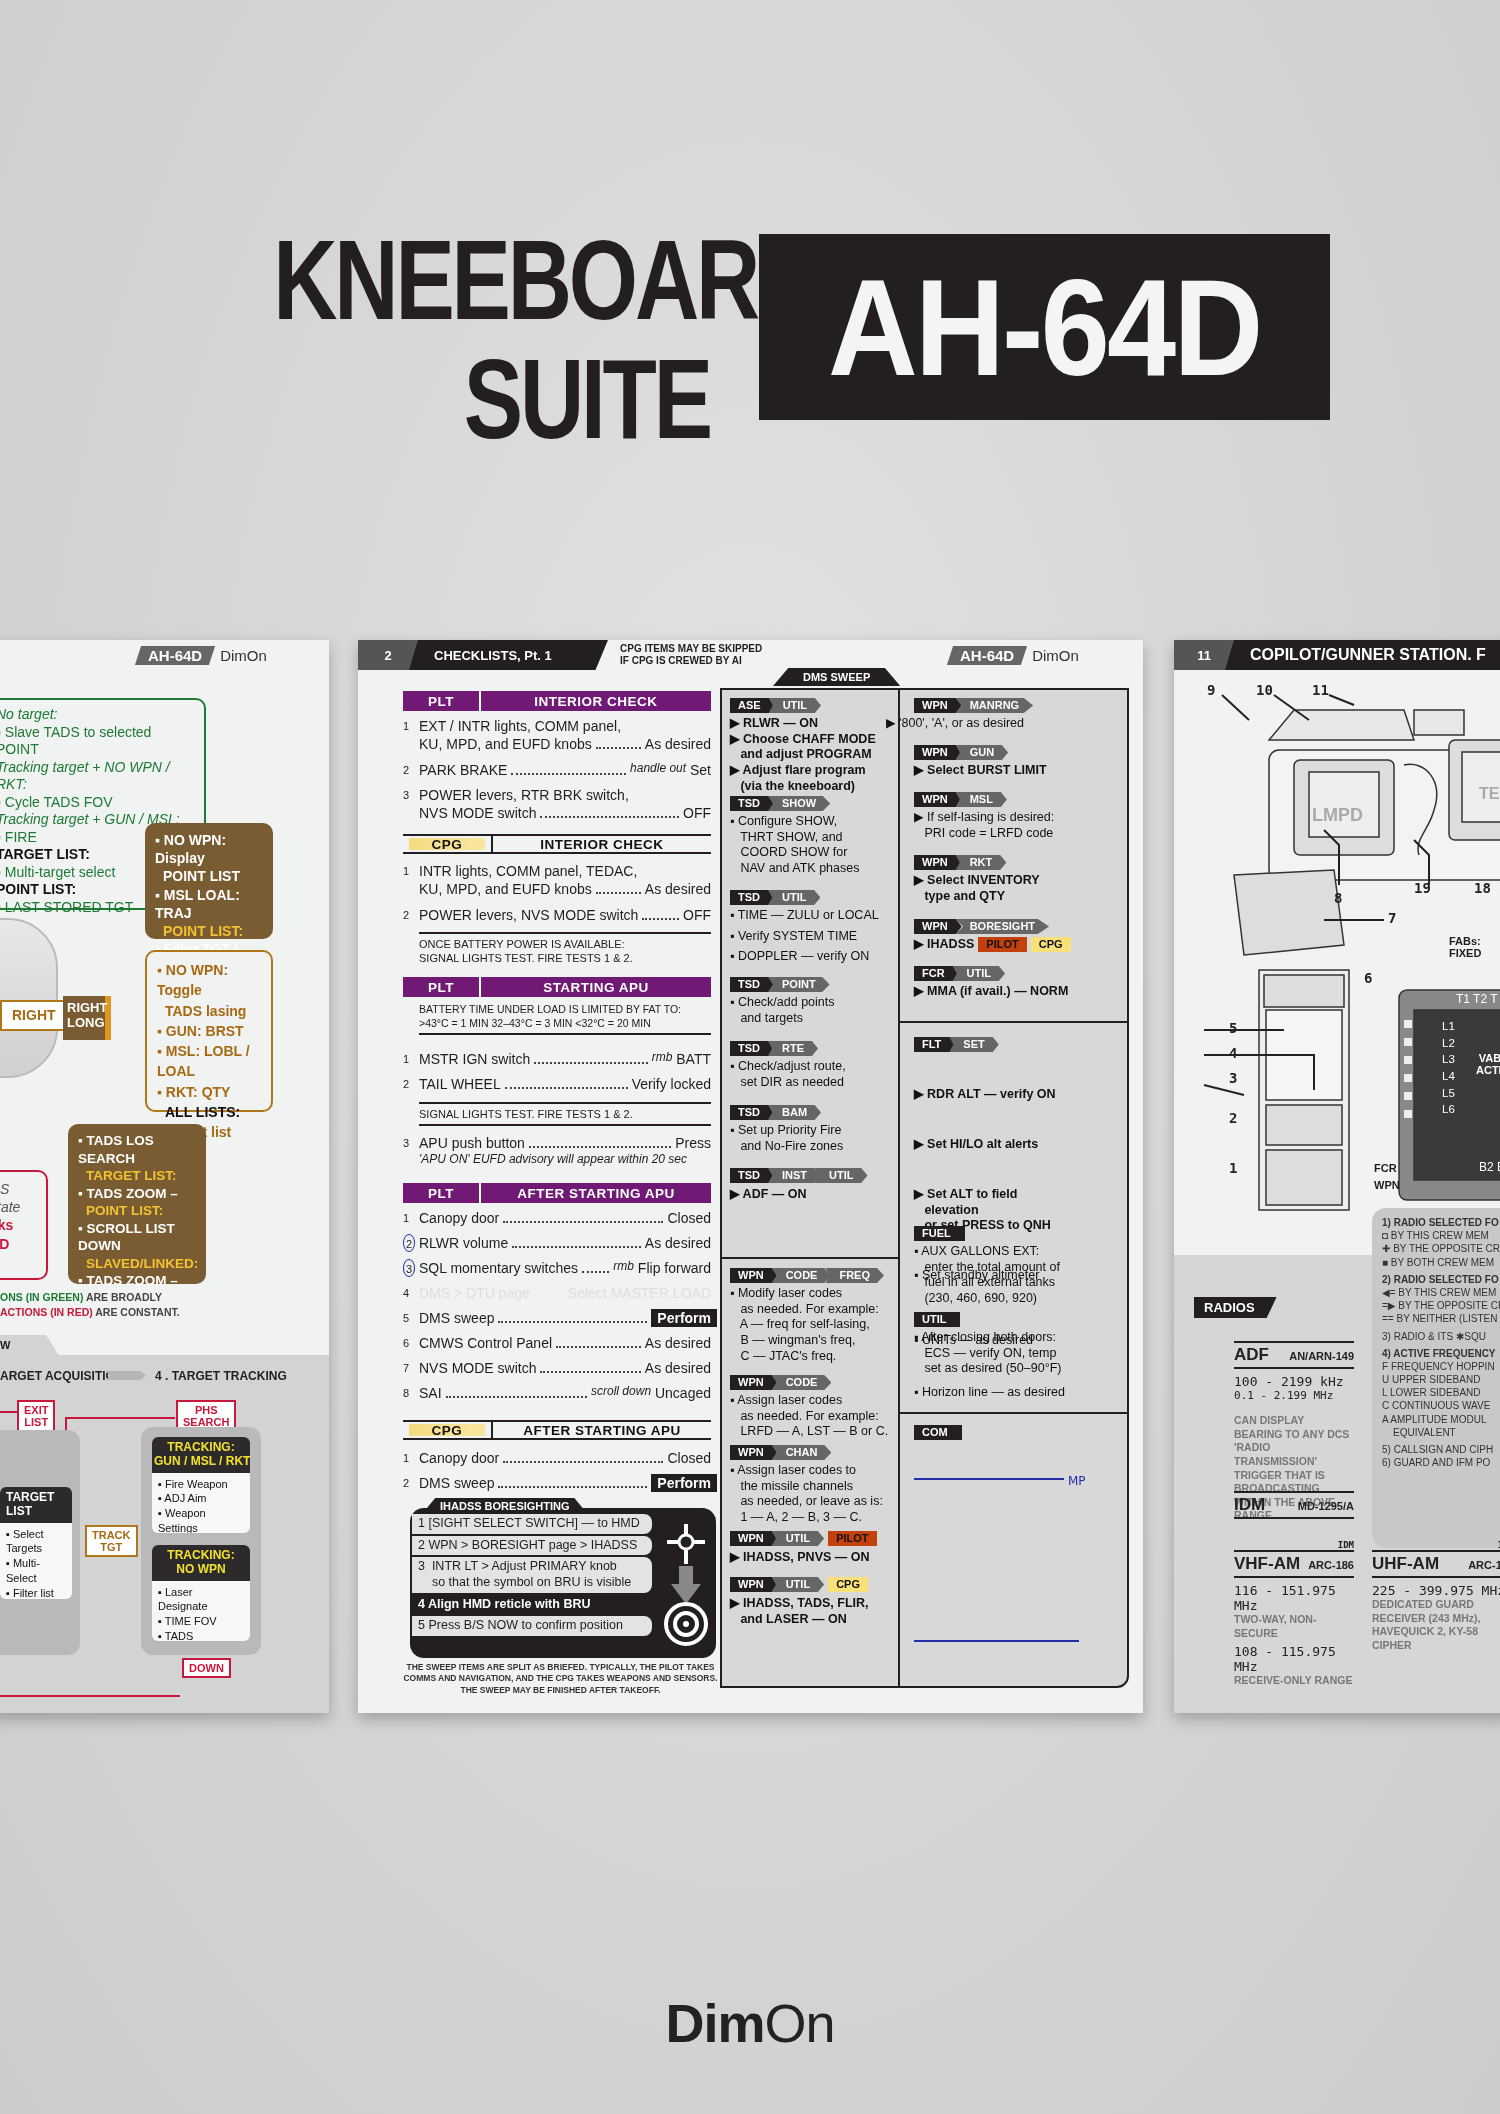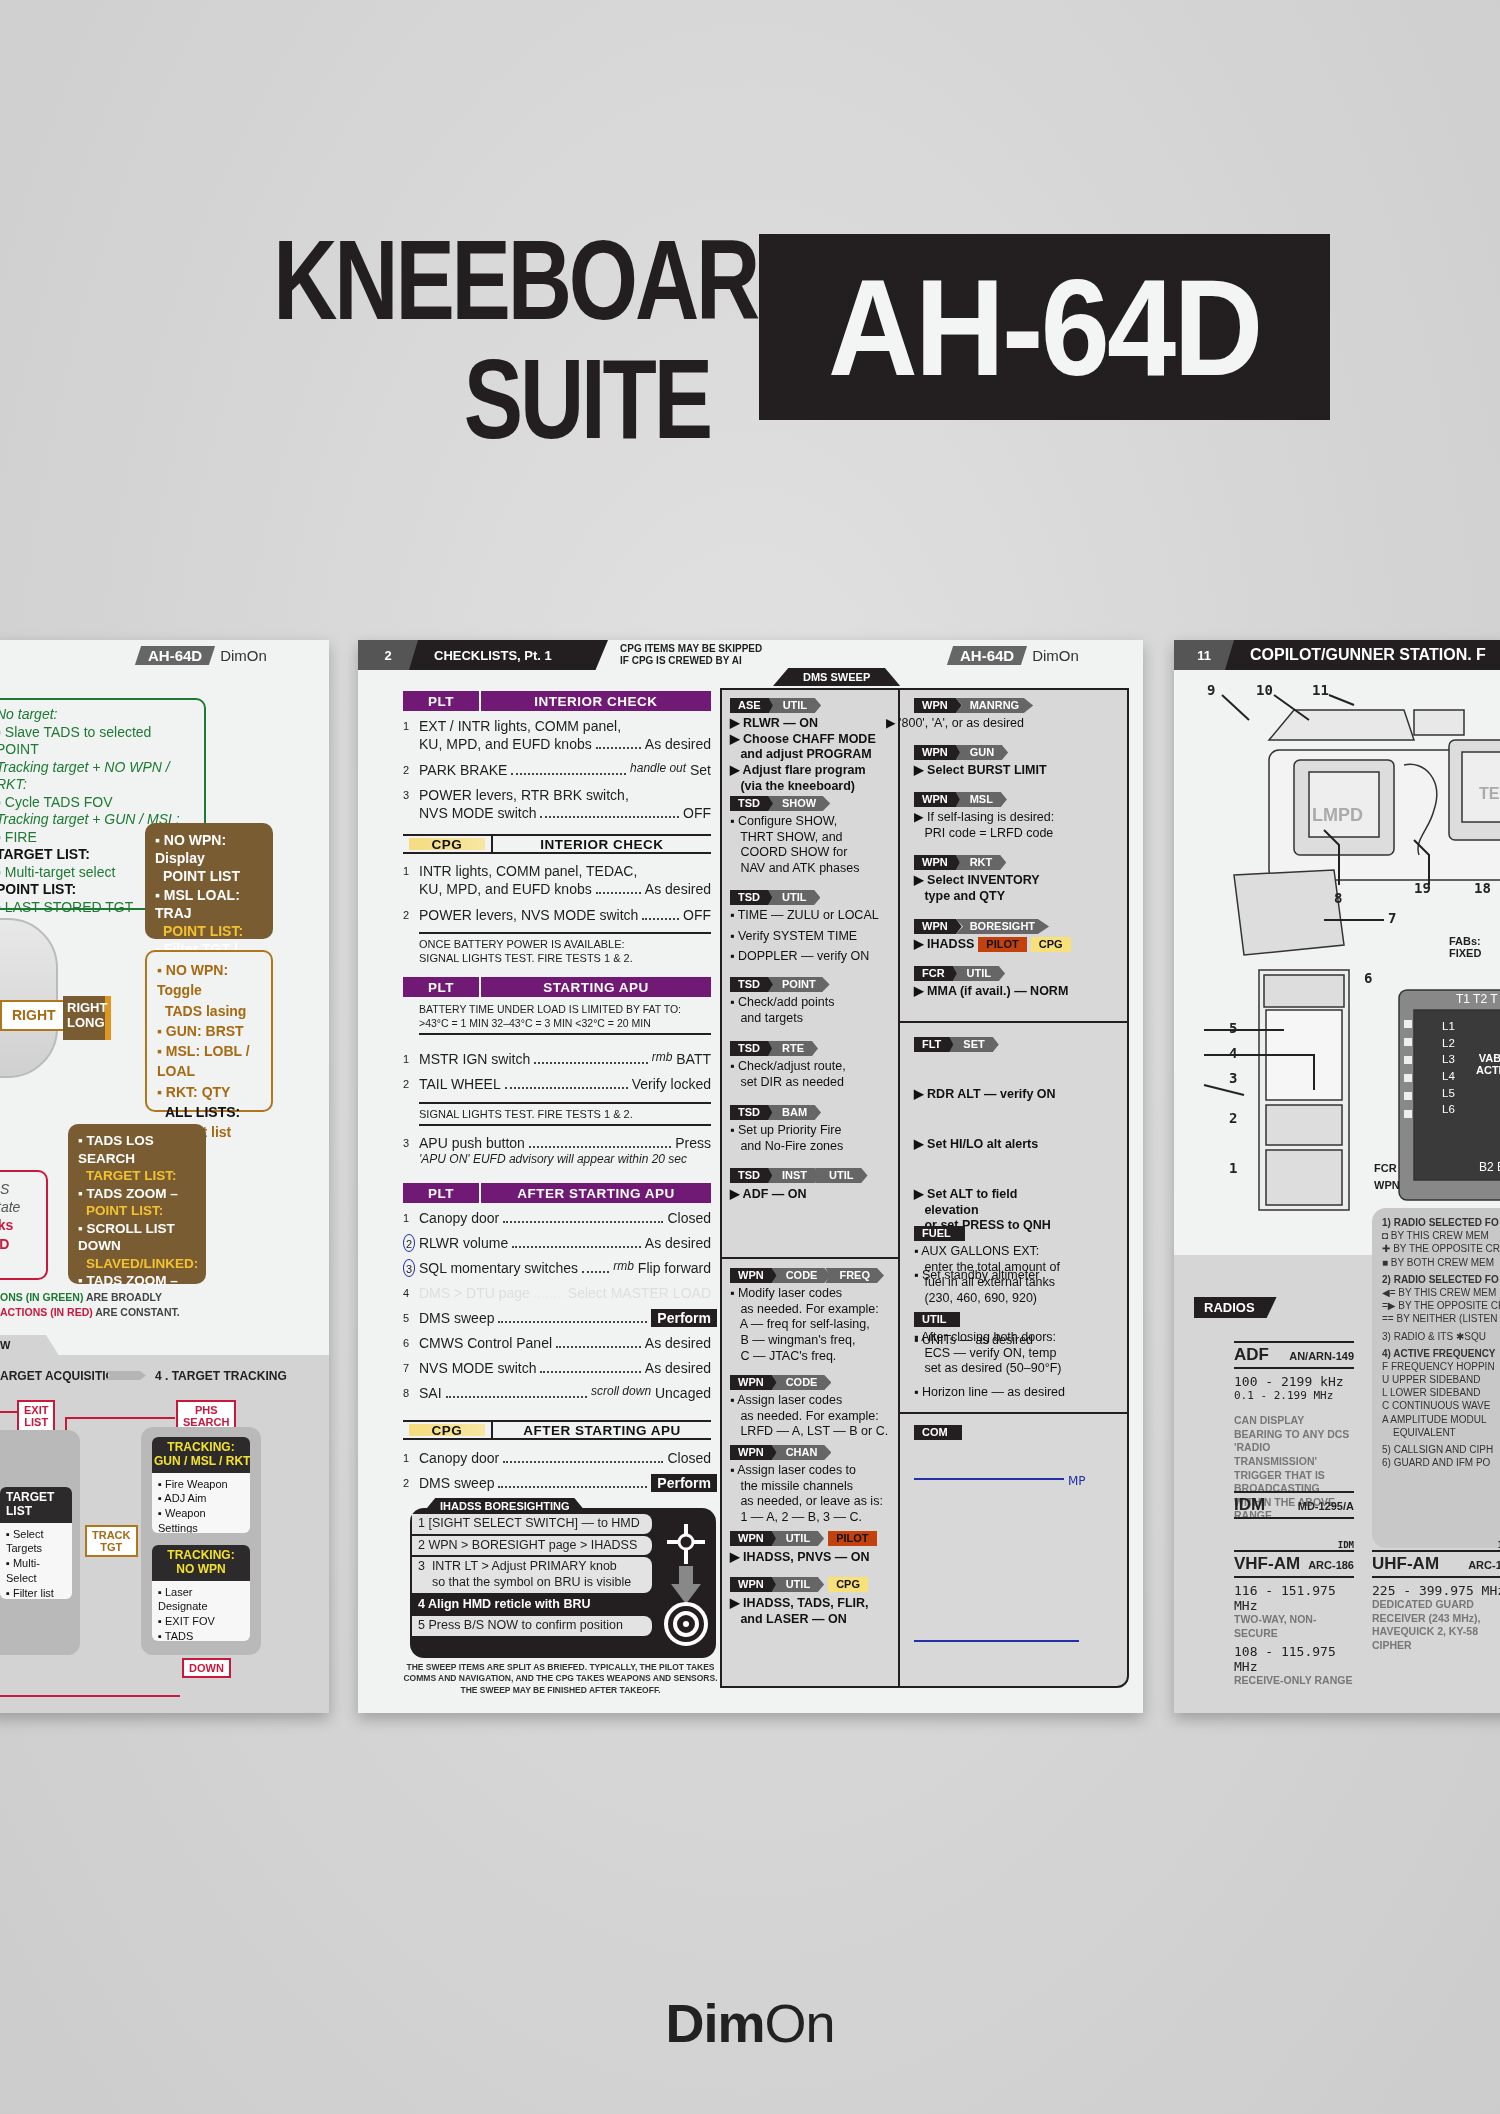--- a/index.html
+++ b/index.html
@@ -203,21 +203,21 @@
         <div>▪ ADJ Aim</div>
         <div>▪ Weapon Settings</div>
 
       </div>
     </div>
     <div class="card" style="left:162px;top:190px;width:98px;height:96px">
       <div class="ch" style="white-space:pre">TRACKING:
 NO WPN</div>
       <div class="cb">
         <div>▪ Laser Designate</div>
-        <div>▪ EXIT FOV</div>
+        <div>▪ TIME FOV</div>
         <div>▪ TADS FLIR/DTV</div>
 
       </div>
     </div>
     <div class="tag-red" style="left:192px;top:303px">DOWN</div>
   </div>
 </div>
 
 <div class="page pg-mid">
   <div class="title-bar" style="width:250px;clip-path:polygon(0 0,100% 0,95% 100%,0 100%)">

